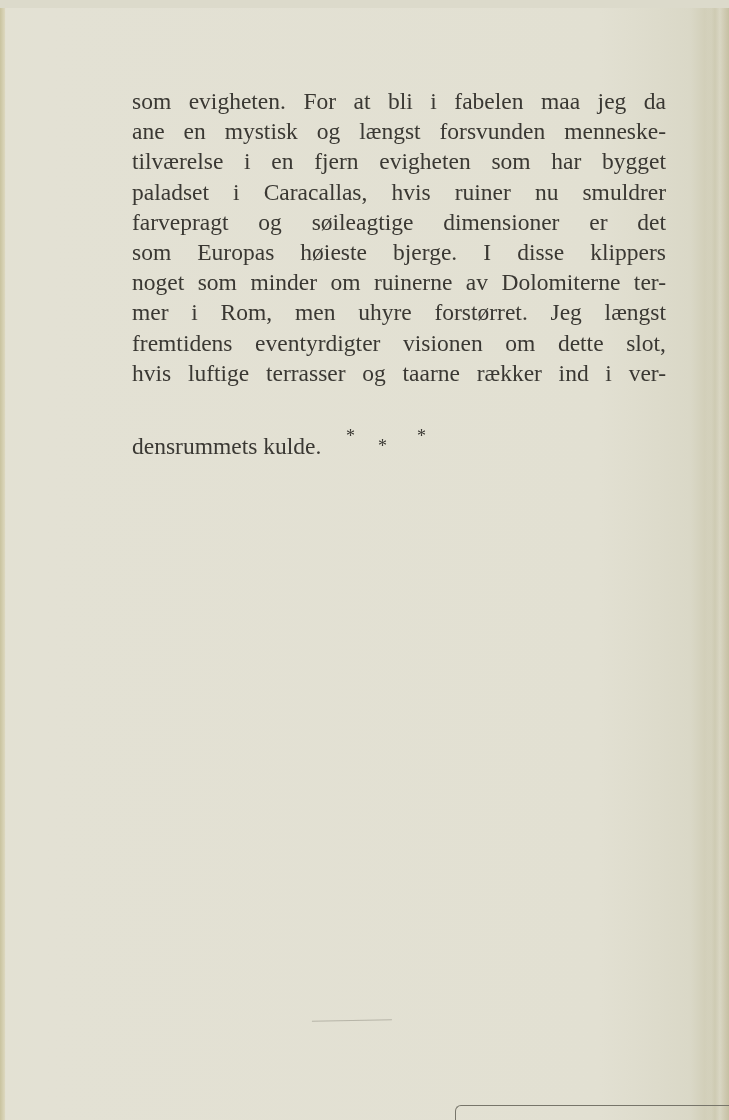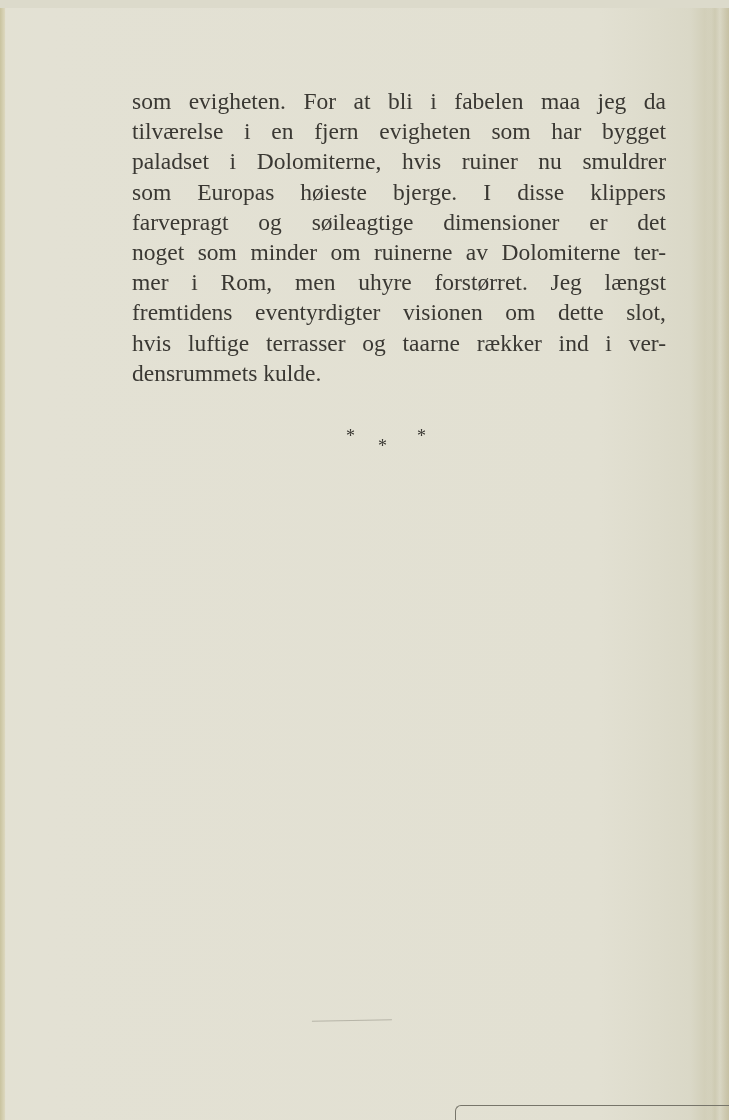--- a/index.html
+++ b/index.html
@@ -21,21 +21,21 @@
       background: linear-gradient(90deg, rgba(200,196,170,0) 0px, rgba(198,194,166,0.6) 10px, rgba(220,218,200,0.5) 15px, rgba(196,190,160,0.8) 24px);
     }
     .text-block {
       position: absolute; left: 132px; top: 78px; width: 534px;
       font-family: "Liberation Serif", "DejaVu Serif", serif;
       font-size: 23.5px; line-height: 30.2px;
       color: #3a3833;
       text-align: justify;
     }
     .line { display: block; white-space: nowrap; text-align-last: justify; }
-    .line.last { text-align-last: left; }
+    .line.last { text-align-last: left; margin-top: 43px; }
     .asterisks {
       position: absolute; left: 340px; top: 418px; width: 100px; height: 40px;
       font-family: "Liberation Serif", serif; font-size: 18px; color: #3a3833;
     }
     .asterisks span { position: absolute; }
     .mark {
       position: absolute; left: 312px; top: 1012px; width: 80px; height: 10px;
       border-top: 1px solid rgba(140,138,125,0.5);
       transform: rotate(-1deg);
     }
@@ -47,24 +47,25 @@
   </style>
 </head>
 <body>
 
 <div class="page">
   <div class="left-edge"></div>
   <div class="right-edge"></div>
 
   <div class="text-block">
     <span class="line">som evigheten. For at bli i fabelen maa jeg da</span>
+    <span class="line">ane en mystisk og længst forsvunden menneske-</span>
     <span class="line">tilværelse i en fjern evigheten som har bygget</span>
-    <span class="line">paladset i Dolomiterne, hvis ruiner nu smuldrer</span>
+    <span class="line">paladset i Caracallas, hvis ruiner nu smuldrer</span>
+    <span class="line">farvepragt og søileagtige dimensioner er det</span>
     <span class="line">som Europas høieste bjerge. I disse klippers</span>
-    <span class="line">farvepragt og søileagtige dimensioner er det</span>
     <span class="line">noget som minder om ruinerne av Dolomiterne ter-</span>
     <span class="line">mer i Rom, men uhyre forstørret. Jeg længst</span>
     <span class="line">fremtidens eventyrdigter visionen om dette slot,</span>
     <span class="line">hvis luftige terrasser og taarne rækker ind i ver-</span>
     <span class="line last">densrummets kulde.</span>
   </div>
 
   <div class="asterisks">
     <span style="left:6px; top:0px;">*</span>
     <span style="left:38px; top:10px;">*</span>

